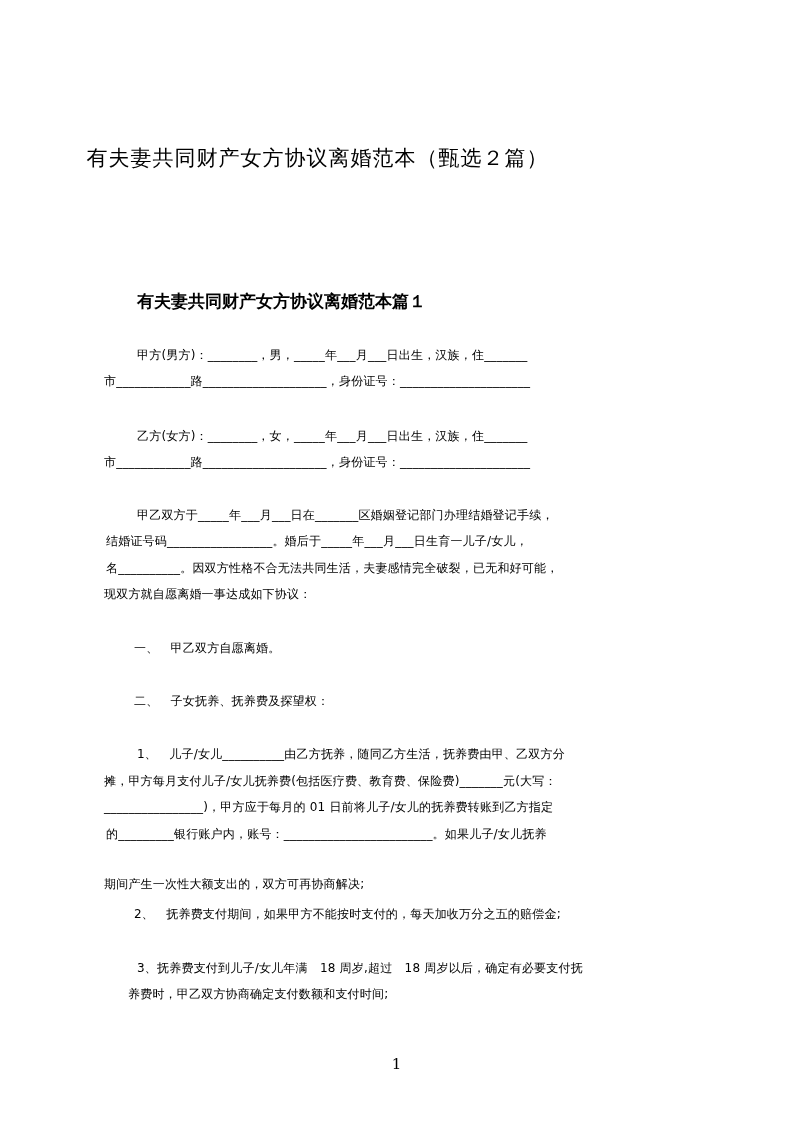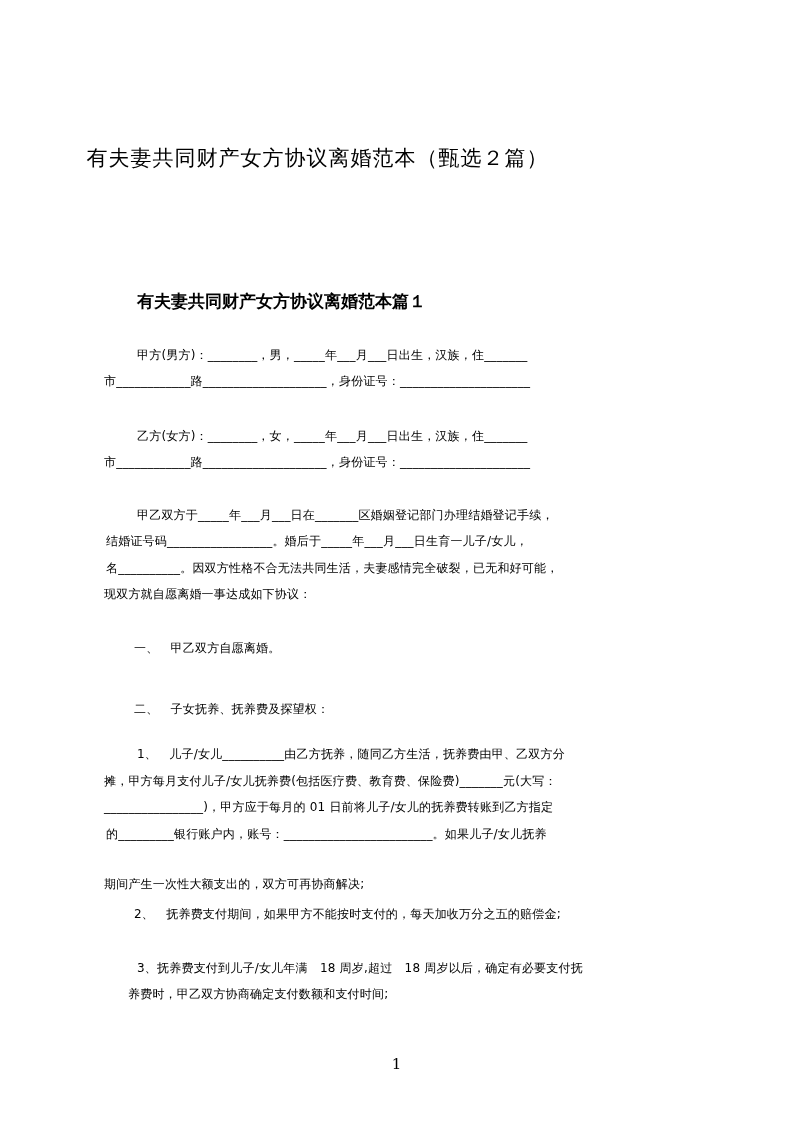--- a/index.html
+++ b/index.html
@@ -30,21 +30,21 @@
   </div>
 
   <div>
     <div class="line" style="left:137px; top:505px;">甲乙双方于_____年___月___日在_______区婚姻登记部门办理结婚登记手续，</div>
     <div class="line" style="left:106px; top:531px;">结婚证号码_________________。婚后于_____年___月___日生育一儿子/女儿，</div>
     <div class="line" style="left:106px; top:558px;">名__________。因双方性格不合无法共同生活，夫妻感情完全破裂，已无和好可能，</div>
     <div class="line" style="left:104px; top:584px;text-align:right;">现双方就自愿离婚一事达成如下协议：</div>
   </div>
 
   <div class="line" style="left:134px; top:638px;">一、　甲乙双方自愿离婚。</div>
-  <div class="line" style="left:134px; top:691px;margin-top:8px;">二、　子女抚养、抚养费及探望权：</div>
+  <div class="line" style="left:134px; top:691px;">二、　子女抚养、抚养费及探望权：</div>
 
   <div>
     <div class="line" style="left:137px; top:744px;">1、　儿子/女儿__________由乙方抚养，随同乙方生活，抚养费由甲、乙双方分</div>
     <div class="line" style="left:104px; top:771px;">摊，甲方每月支付儿子/女儿抚养费(包括医疗费、教育费、保险费)_______元(大写：</div>
     <div class="line" style="left:104px; top:797px;">________________)，甲方应于每月的 01 日前将儿子/女儿的抚养费转账到乙方指定</div>
     <div class="line" style="left:106px; top:824px;">的_________银行账户内，账号：________________________。如果儿子/女儿抚养</div>
     <div class="line" style="left:104px; top:874px;">期间产生一次性大额支出的，双方可再协商解决;</div>
   </div>
 
   <div class="line" style="left:134px; top:904px;">2、　抚养费支付期间，如果甲方不能按时支付的，每天加收万分之五的赔偿金;</div>

